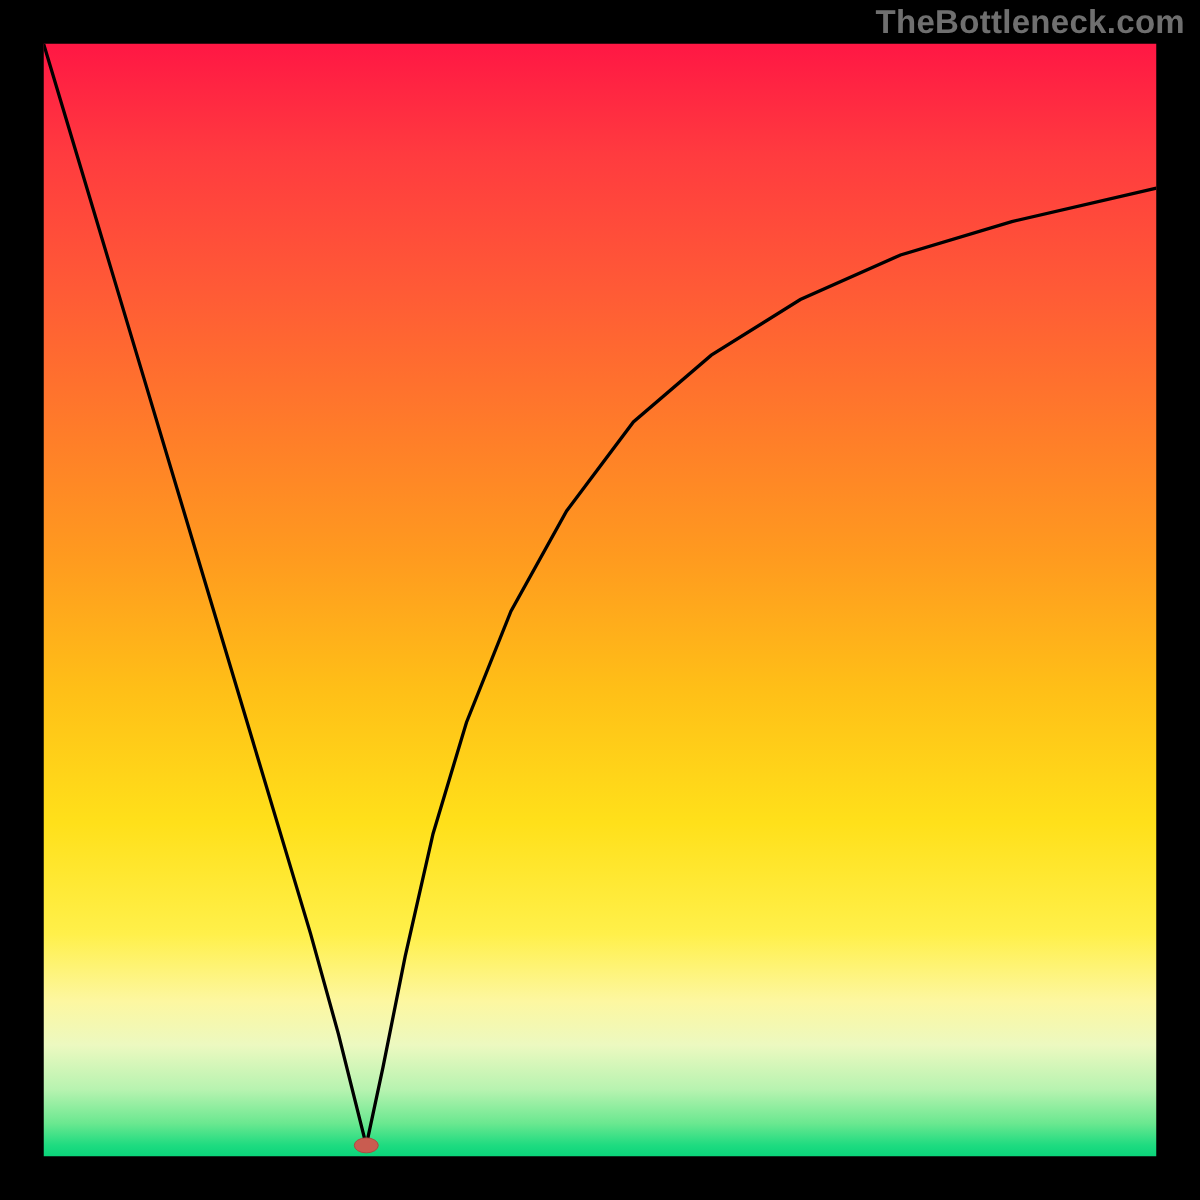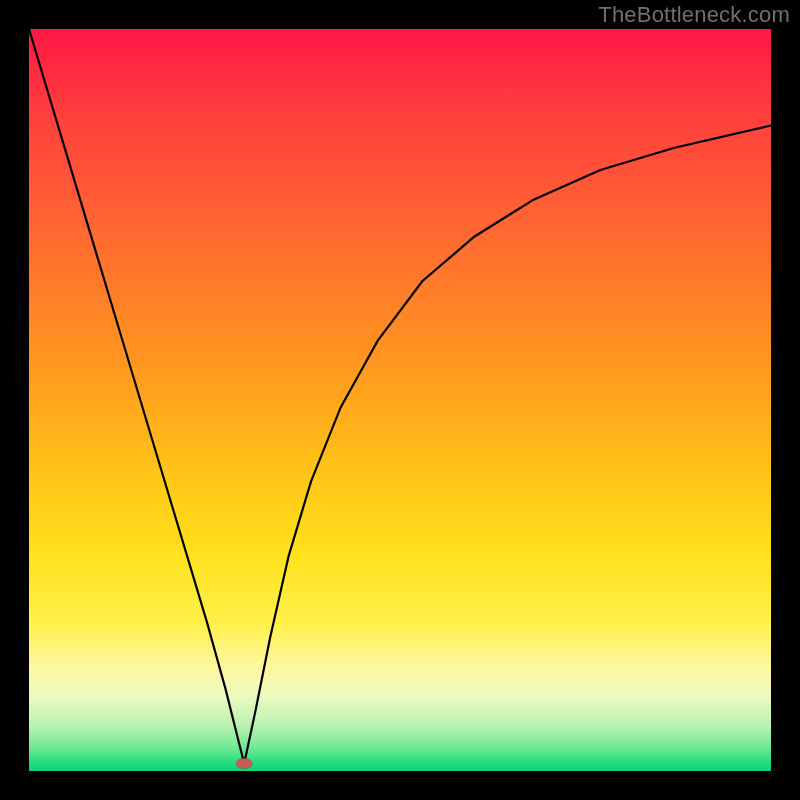--- a/index.html
+++ b/index.html
@@ -58,21 +58,21 @@
     fill: #c95c50;
     stroke: #a84a40;
     stroke-width: 0.6;
   }
   .attribution {
     position: absolute;
     top: 2px;
     right: 10px;
     font-family: Arial, Helvetica, sans-serif;
     font-size: 22px;
-    font-weight: 400;
+    font-weight: 700;
     color: #6f6f6f;
     letter-spacing: 0.2px;
   }
 </style>
 </head>
 <body>
 
 <div class="attribution">TheBottleneck.com</div>
 
 <div class="plot-area">

